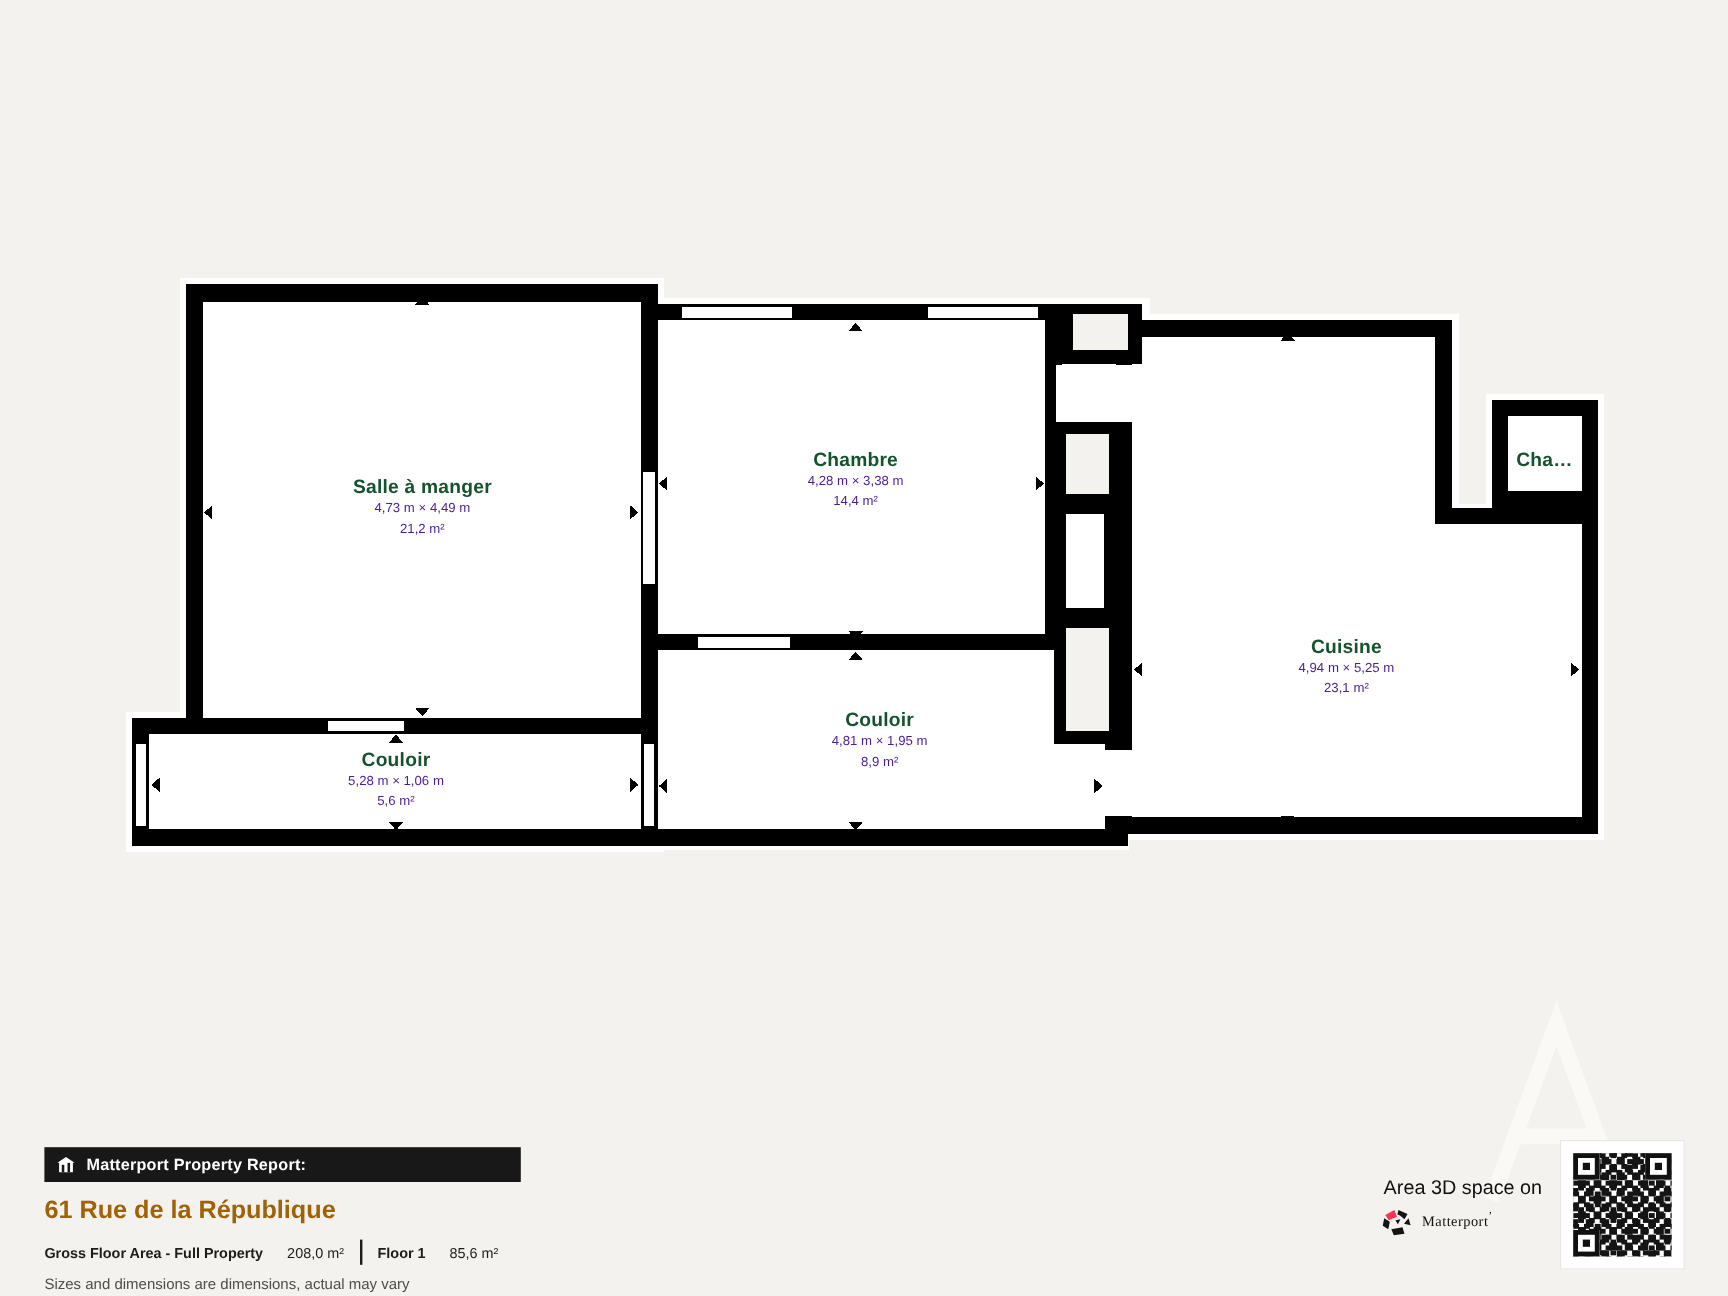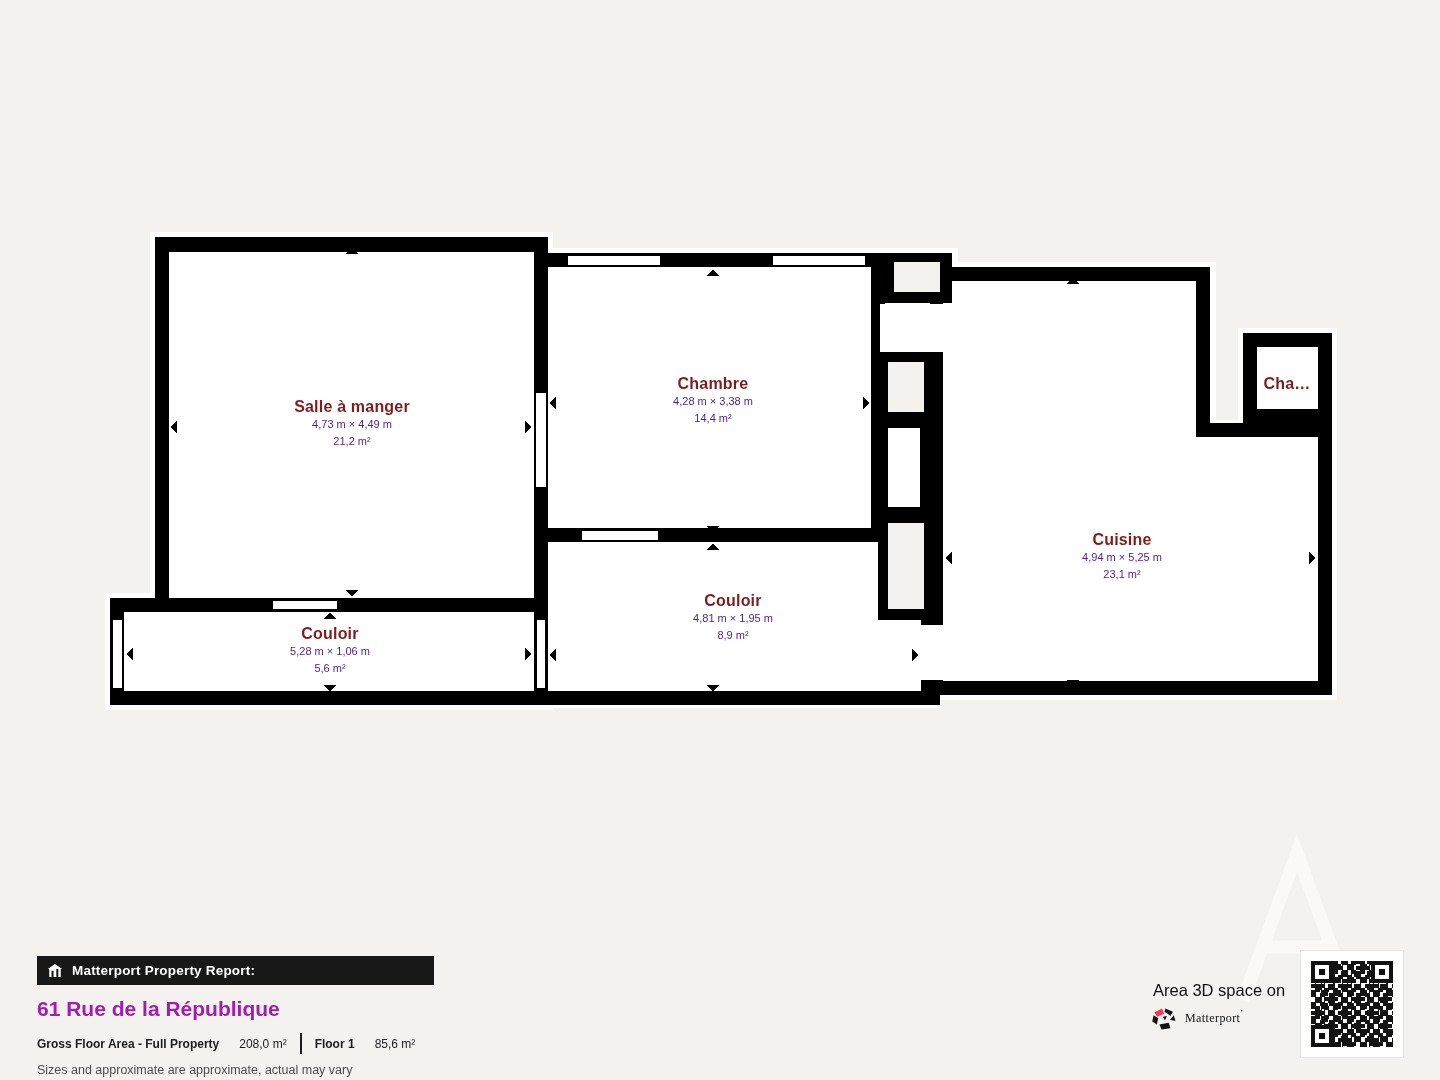--- a/index.html
+++ b/index.html
@@ -6,37 +6,37 @@
   body{
     width:1440px;height:1080px;position:relative;overflow:hidden;
     background:var(--background,#f3f2ef);
     font-family:"Liberation Sans",sans-serif;
   }
   svg{display:block}
   .plan-svg,.watermark-svg{position:absolute;left:0;top:0}
 
   
   .room-label{position:absolute;transform:translateX(-50%);text-align:center;white-space:nowrap;z-index:3}
-  .room-label .rname{font-weight:bold;font-size:16px;line-height:19px;color:#7f1d1d;letter-spacing:.2px}
+  .room-label .rname{font-weight:bold;font-size:16px;line-height:19px;color:#14532d;letter-spacing:.2px}
   .room-label .rdim,.room-label .rarea{font-size:11px;line-height:17px;color:#4c1d95}
   #lbl-salle{left:352px;top:397px}
   #lbl-chambre{left:713px;top:374px}
   #lbl-cuisine{left:1122px;top:530px}
   #lbl-lcoul{left:330px;top:624px}
   #lbl-ccoul{left:733px;top:591px}
   #lbl-cha{left:1287px;top:374px}
 
   
   .report{position:absolute;left:37px;top:956px;z-index:4;color:#111}
   .report-bar{
     width:397px;height:29px;background:var(--report-bar-bg,#181818);
     display:flex;align-items:center;gap:9px;padding-left:10px;box-sizing:border-box;
   }
   .report-bar span{color:#fff;font-weight:bold;font-size:13.5px;letter-spacing:.2px}
-  .address{margin-top:12px;font-weight:bold;font-size:21px;color:#a21caf}
+  .address{margin-top:12px;font-weight:bold;font-size:21px;color:#a16207}
   .stats{margin-top:12px;display:flex;align-items:center;font-size:12px;color:#1c1c1c}
   .stats .b{font-weight:bold}
   .stats .v{margin-left:20px}
   .stats .sep{width:2px;height:21px;background:#1c1c1c;margin:0 13px}
   .disclaimer{margin-top:9px;font-size:12.5px;color:#4d4d4d}
 
   
   .promo{position:absolute;left:1151px;top:981px;z-index:4}
   .visit{font-size:16.5px;color:#101010;padding-left:2px}
   .brandrow{display:flex;align-items:center;margin-top:5px}
@@ -188,21 +188,21 @@
     <span>Matterport Property Report:</span>
   </div>
   <div class="address">61 Rue de la République</div>
   <div class="stats">
     <span class="b">Gross Floor Area - Full Property</span>
     <span class="v">208,0 m²</span>
     <span class="sep"></span>
     <span class="b">Floor 1</span>
     <span class="v">85,6 m²</span>
   </div>
-  <div class="disclaimer">Sizes and approximate are approximate, actual may vary</div>
+  <div class="disclaimer">Sizes and dimensions are dimensions, actual may vary</div>
 </div>
 
 <div class="promo">
   <div class="visit">Area 3D space on</div>
   <div class="brandrow">
     <svg width="27" height="27" viewBox="0 0 32 32">
       <path fill="#ff3158" d="M4 9 L13 4 L15.5 10.5 L7.5 14 Z"></path>
       <path fill="#141414" d="M17 4 L26 8 L23 13 L18.5 9.5 L16 8.5 Z"></path>
       <path fill="#141414" d="M27 12 L29 19 L22.5 17.5 Z"></path>
       <path fill="#141414" d="M10 23 L21 21 L23 27.5 L12.5 29 Z"></path>

